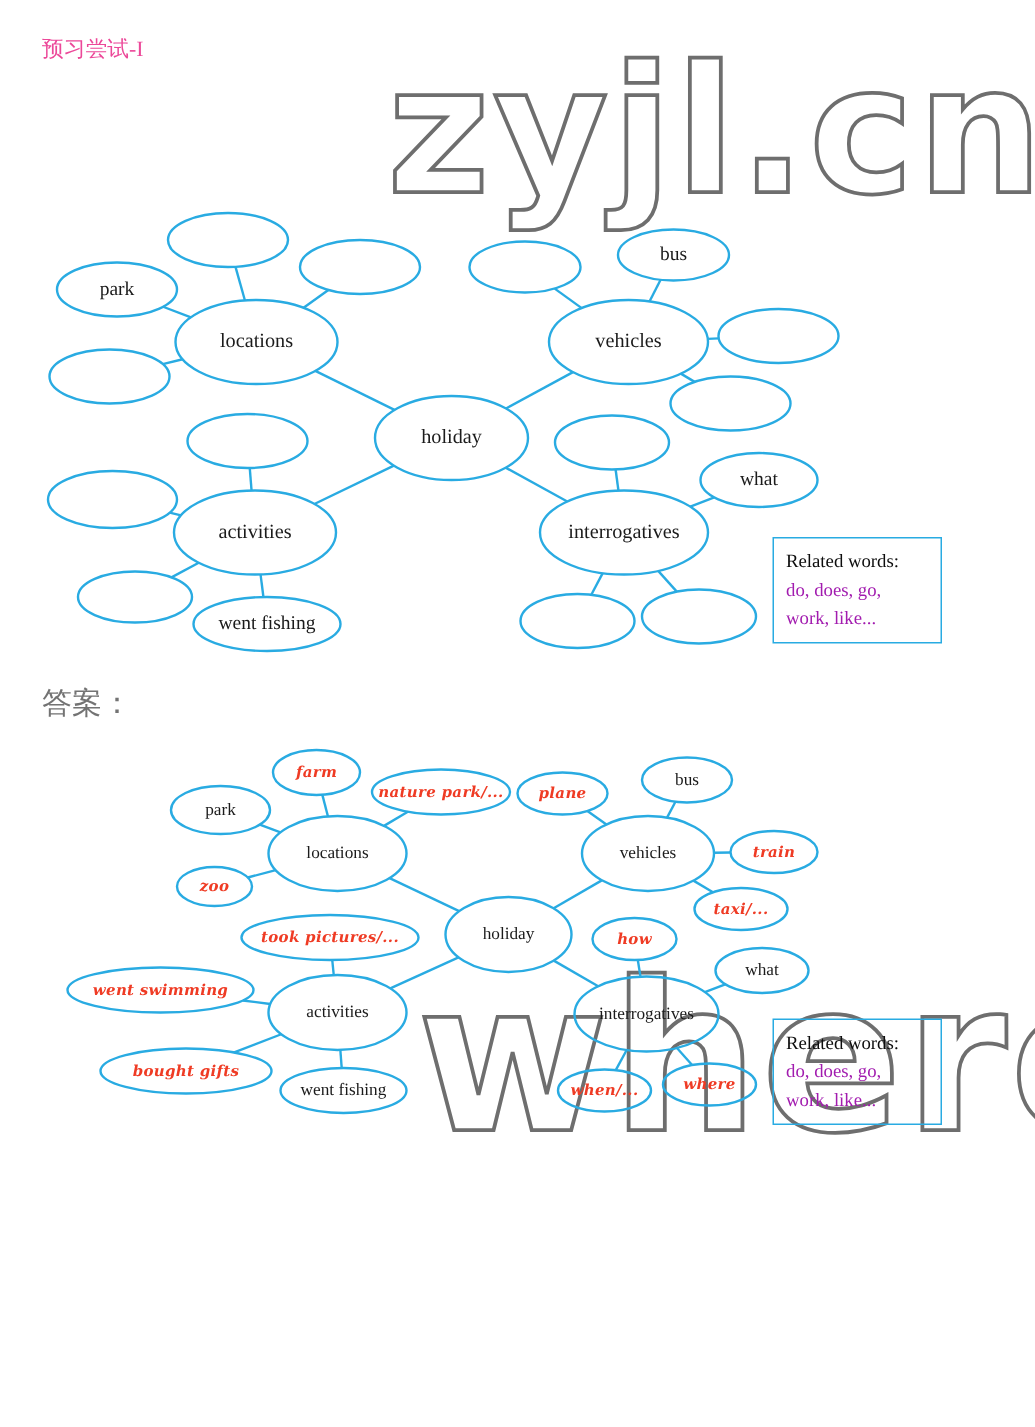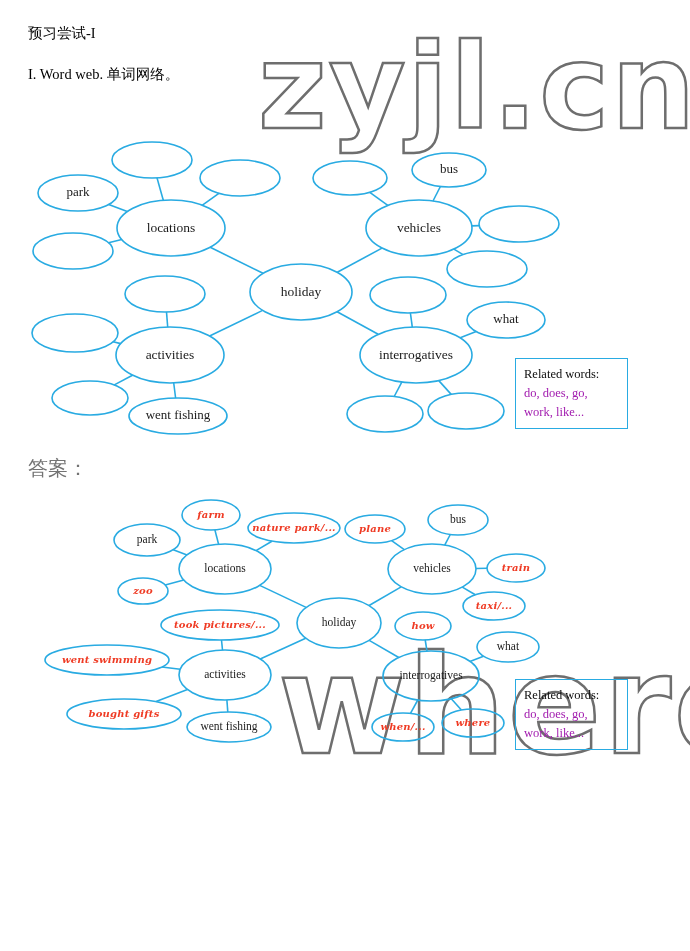--- a/index.html
+++ b/index.html
@@ -21,21 +21,21 @@
     position: absolute;
     left: 28px;
     top: 26px;
     width: 420px;
     z-index: 5;
   }
   .header-line {
     font-family: "Liberation Serif", serif;
     font-size: 14.5px;
     line-height: 1;
-    color: #000000;
+    color: #ec4899;
     margin-bottom: 26px;
     white-space: nowrap;
   }
 
   .answer-label {
     position: absolute;
     left: 28px;
     top: 455px;
     font-family: "Liberation Serif", serif;
     font-size: 20px;
@@ -144,21 +144,20 @@
     left: 515px;
     top: 679px;
     width: 113px;
   }
 </style>
 </head>
 <body>
 
 <div class="header-block">
   <div class="header-line">预习尝试-I</div>
-  <div class="header-line">I. Word web. 单词网络。</div>
 </div>
 
 <div class="answer-label">答案：</div>
 
 <div class="watermark wm-top">zyjl.cn</div>
 <div class="watermark wm-bottom">where.c</div>
 
 <div class="diagram" id="diagram-question">
   <svg id="svg-question" width="690" height="300" viewBox="0 140 690 300">
       <line x1="108.7" y1="204.5" x2="127.3" y2="211.6" class="node-link"></line>

